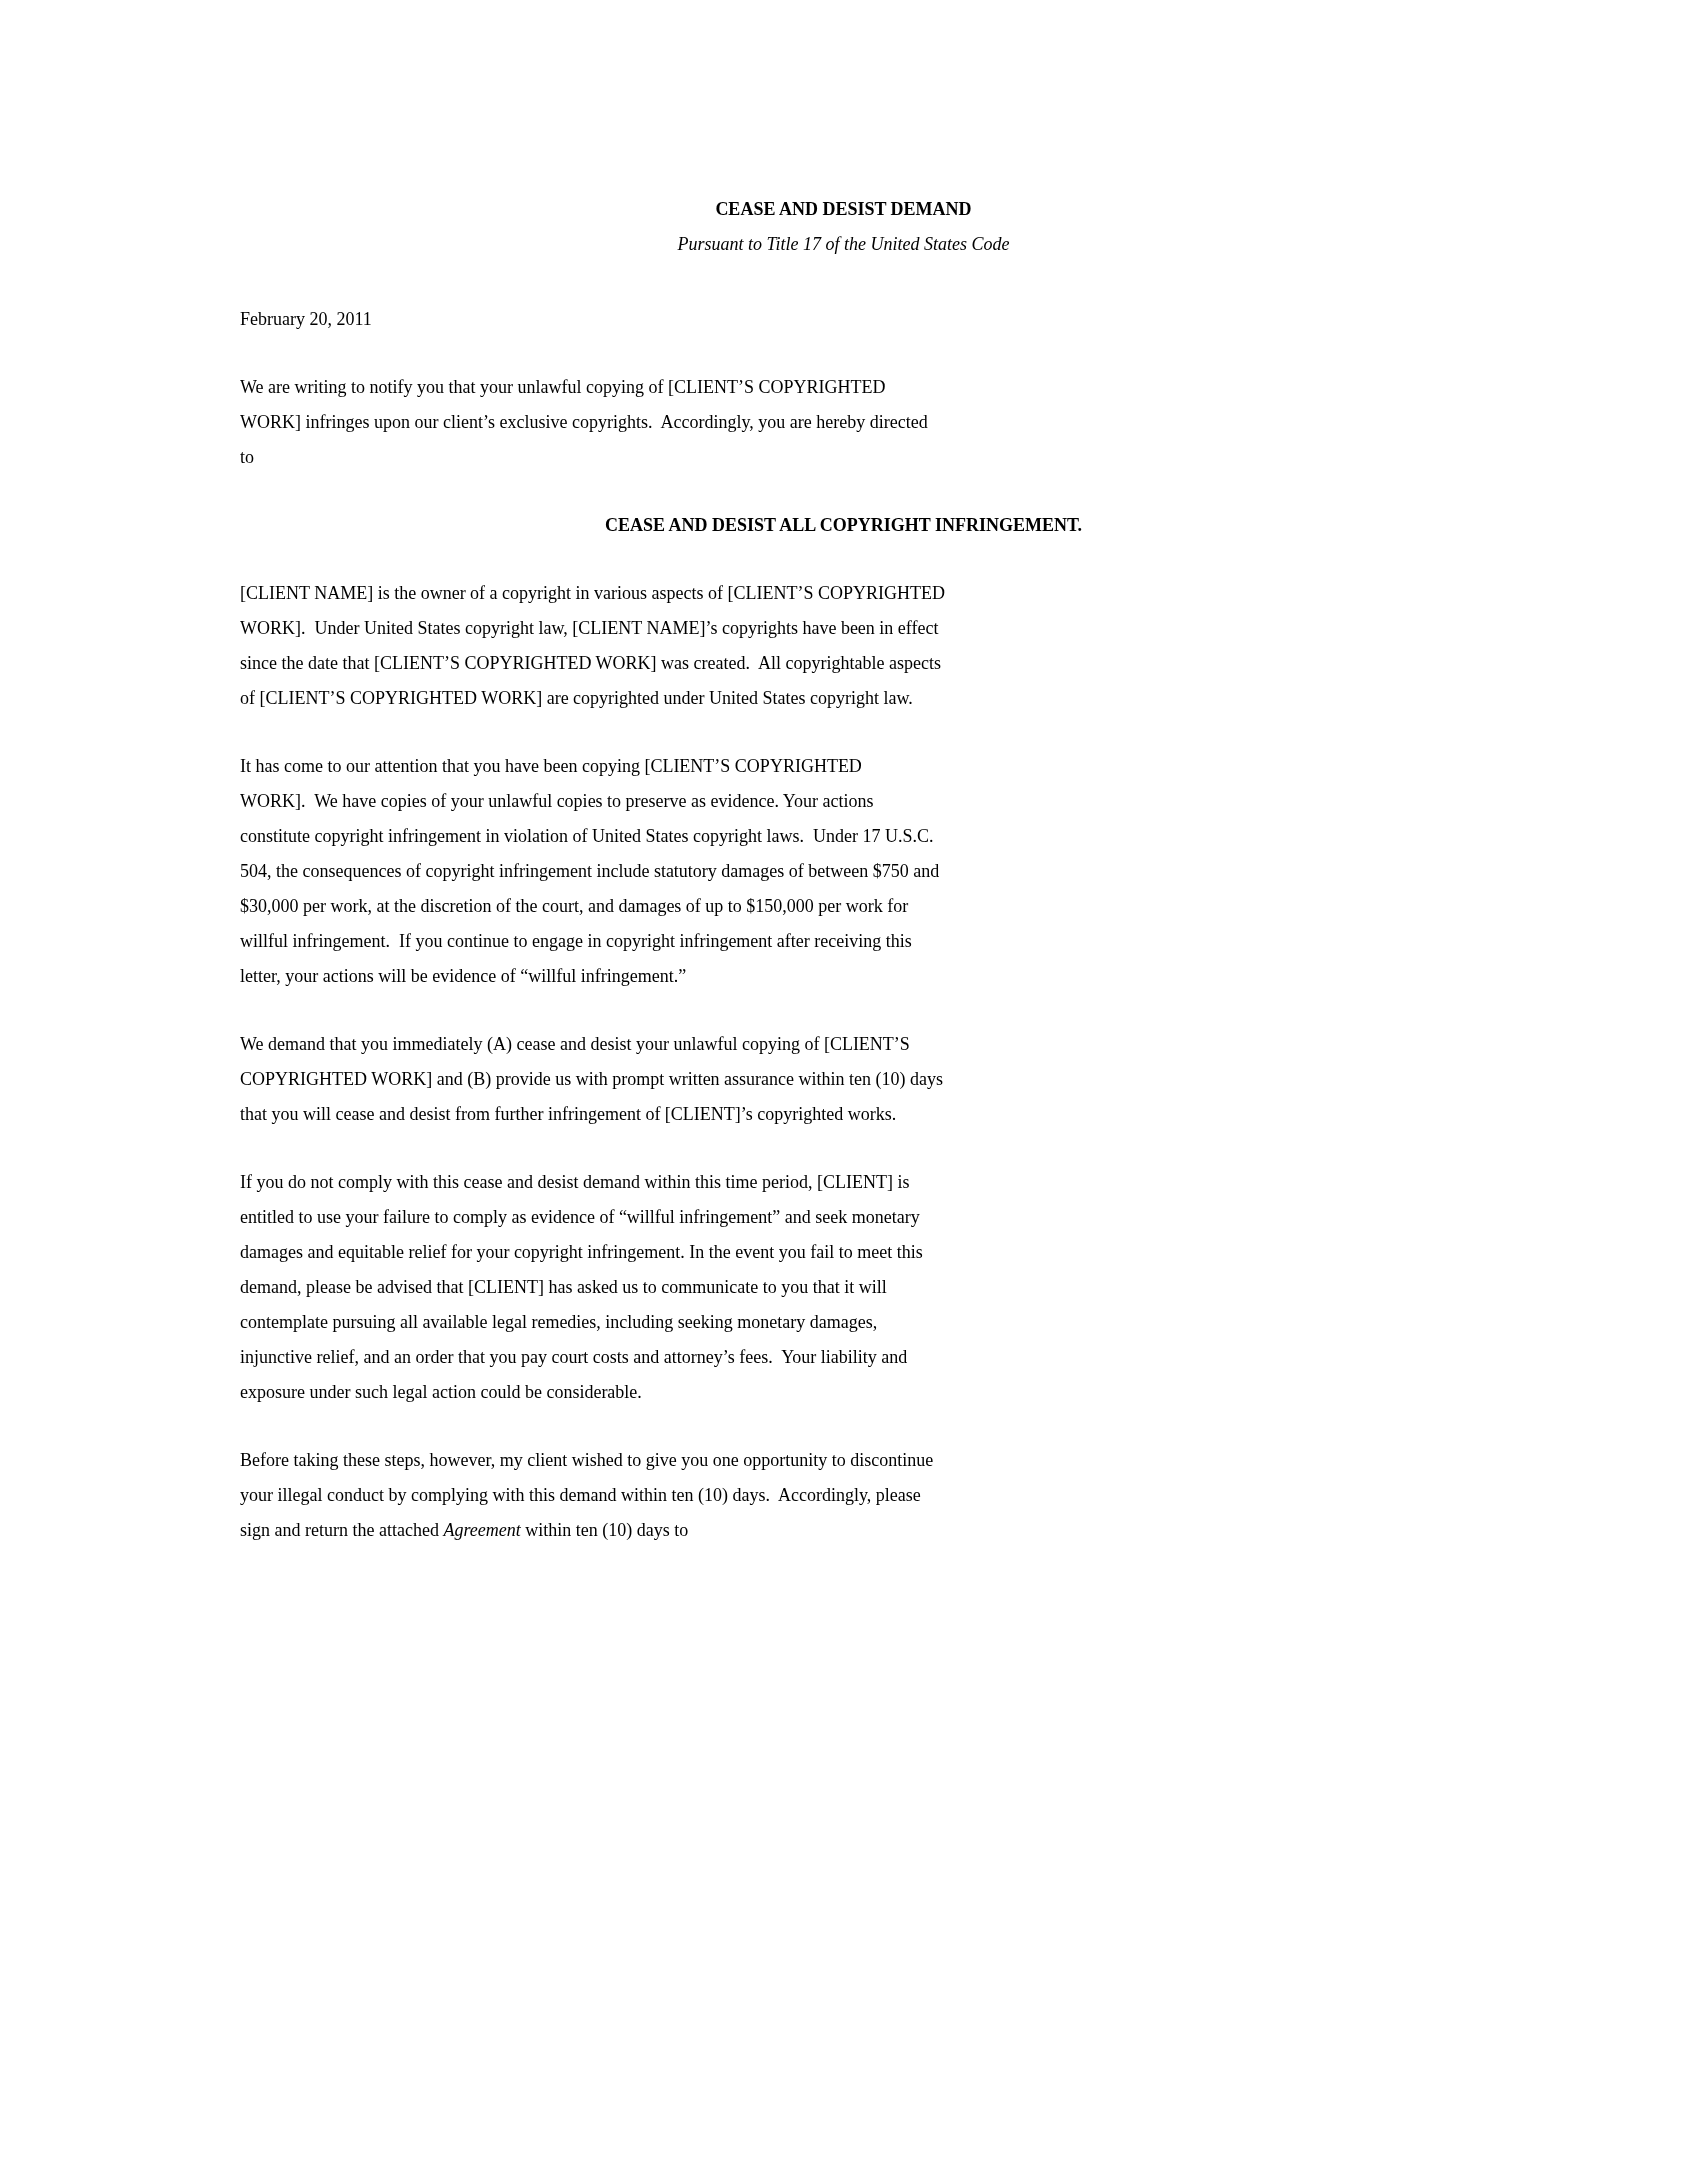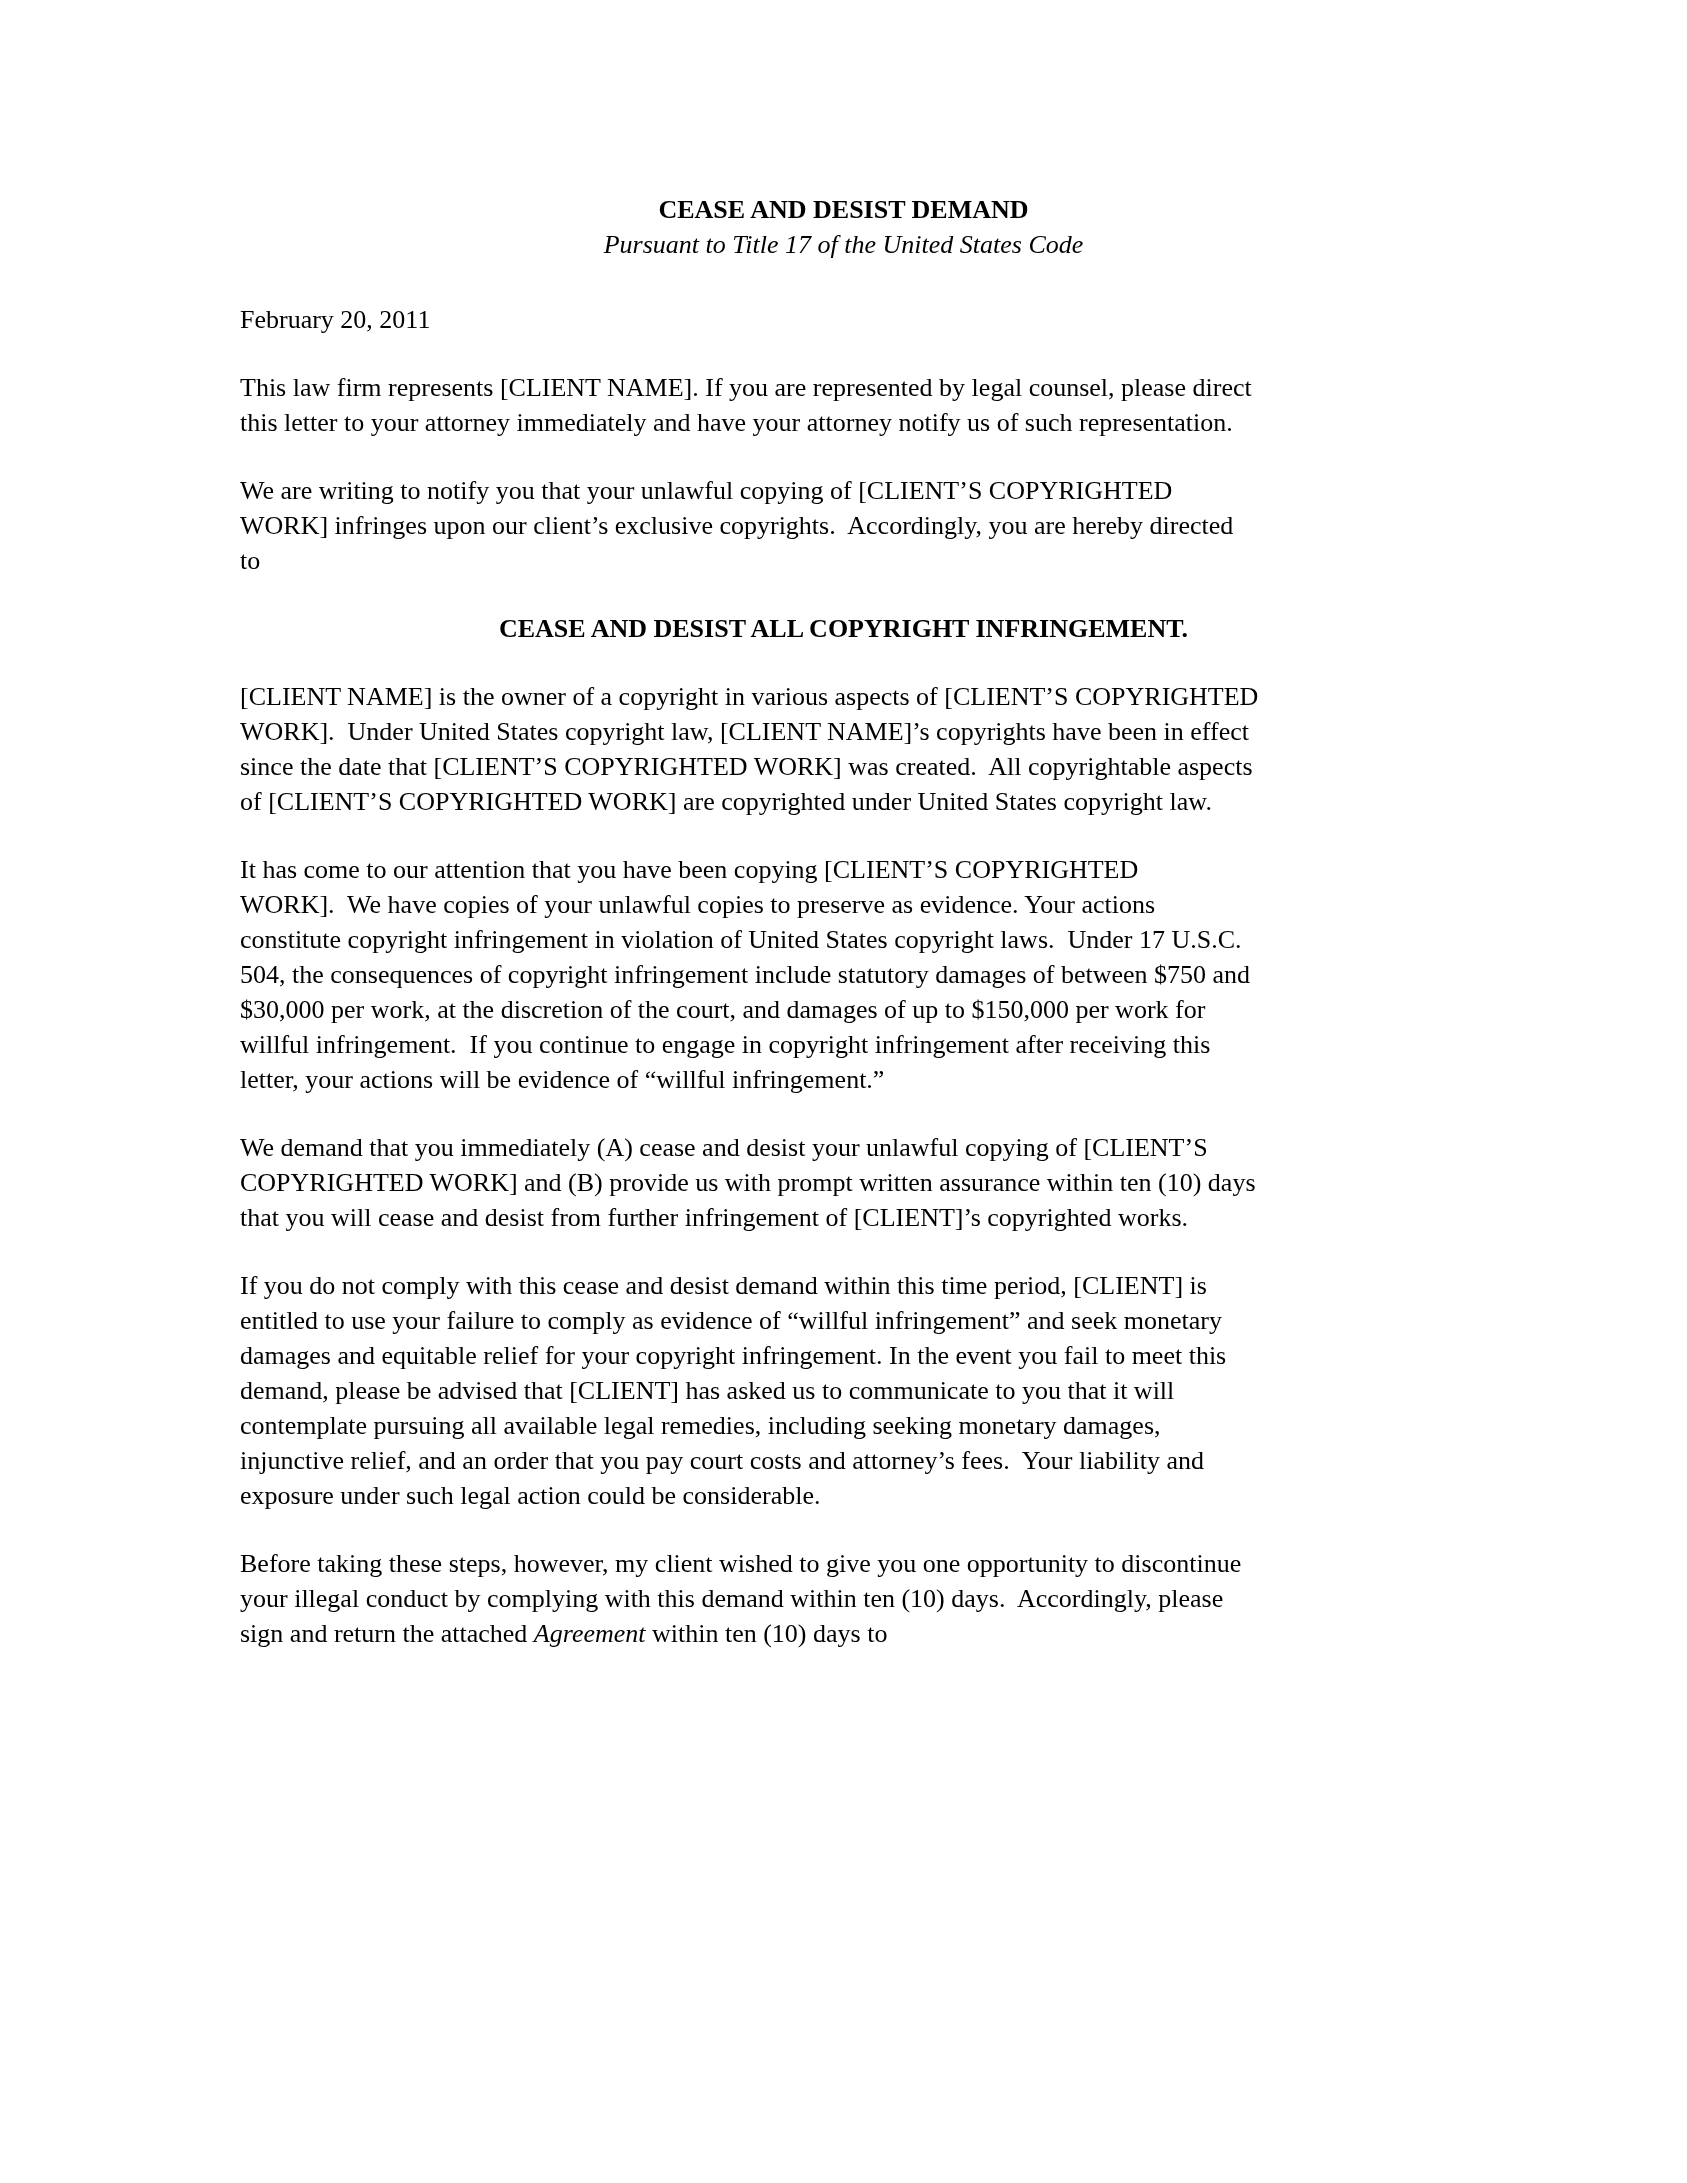--- a/index.html
+++ b/index.html
@@ -7,21 +7,21 @@
     padding: 0;
     background: #ffffff;
   }
   .page {
     position: relative;
     width: 1687px;
     height: 2184px;
     background: #ffffff;
     color: #000000;
     font-family: "Liberation Serif", "DejaVu Serif", serif;
-    font-size: 26px;
+    font-size: 18px;
     line-height: 35px;
     box-sizing: border-box;
     padding: 192px 240px 0 240px;
     overflow: hidden;
   }
   .doc-title {
     font-weight: bold;
     text-align: center;
     white-space: pre;
   }
@@ -56,22 +56,20 @@
 
 <div class="page">
 
   <div class="doc-title">CEASE AND DESIST DEMAND</div>
   <div class="doc-subtitle">Pursuant to Title 17 of the United States Code</div>
 
   <div class="block line">February 20, 2011</div>
 
 
 
-  <p class="para">This law firm represents [CLIENT NAME]. If you are represented by legal counsel, please direct
-this letter to your attorney immediately and have your attorney notify us of such representation.</p>
 
   <p class="para">We are writing to notify you that your unlawful copying of [CLIENT’S COPYRIGHTED
 WORK] infringes upon our client’s exclusive copyrights.  Accordingly, you are hereby directed
 to</p>
 
   <div class="section-heading">CEASE AND DESIST ALL COPYRIGHT INFRINGEMENT.</div>
 
   <p class="para">[CLIENT NAME] is the owner of a copyright in various aspects of [CLIENT’S COPYRIGHTED
 WORK].  Under United States copyright law, [CLIENT NAME]’s copyrights have been in effect
 since the date that [CLIENT’S COPYRIGHTED WORK] was created.  All copyrightable aspects

